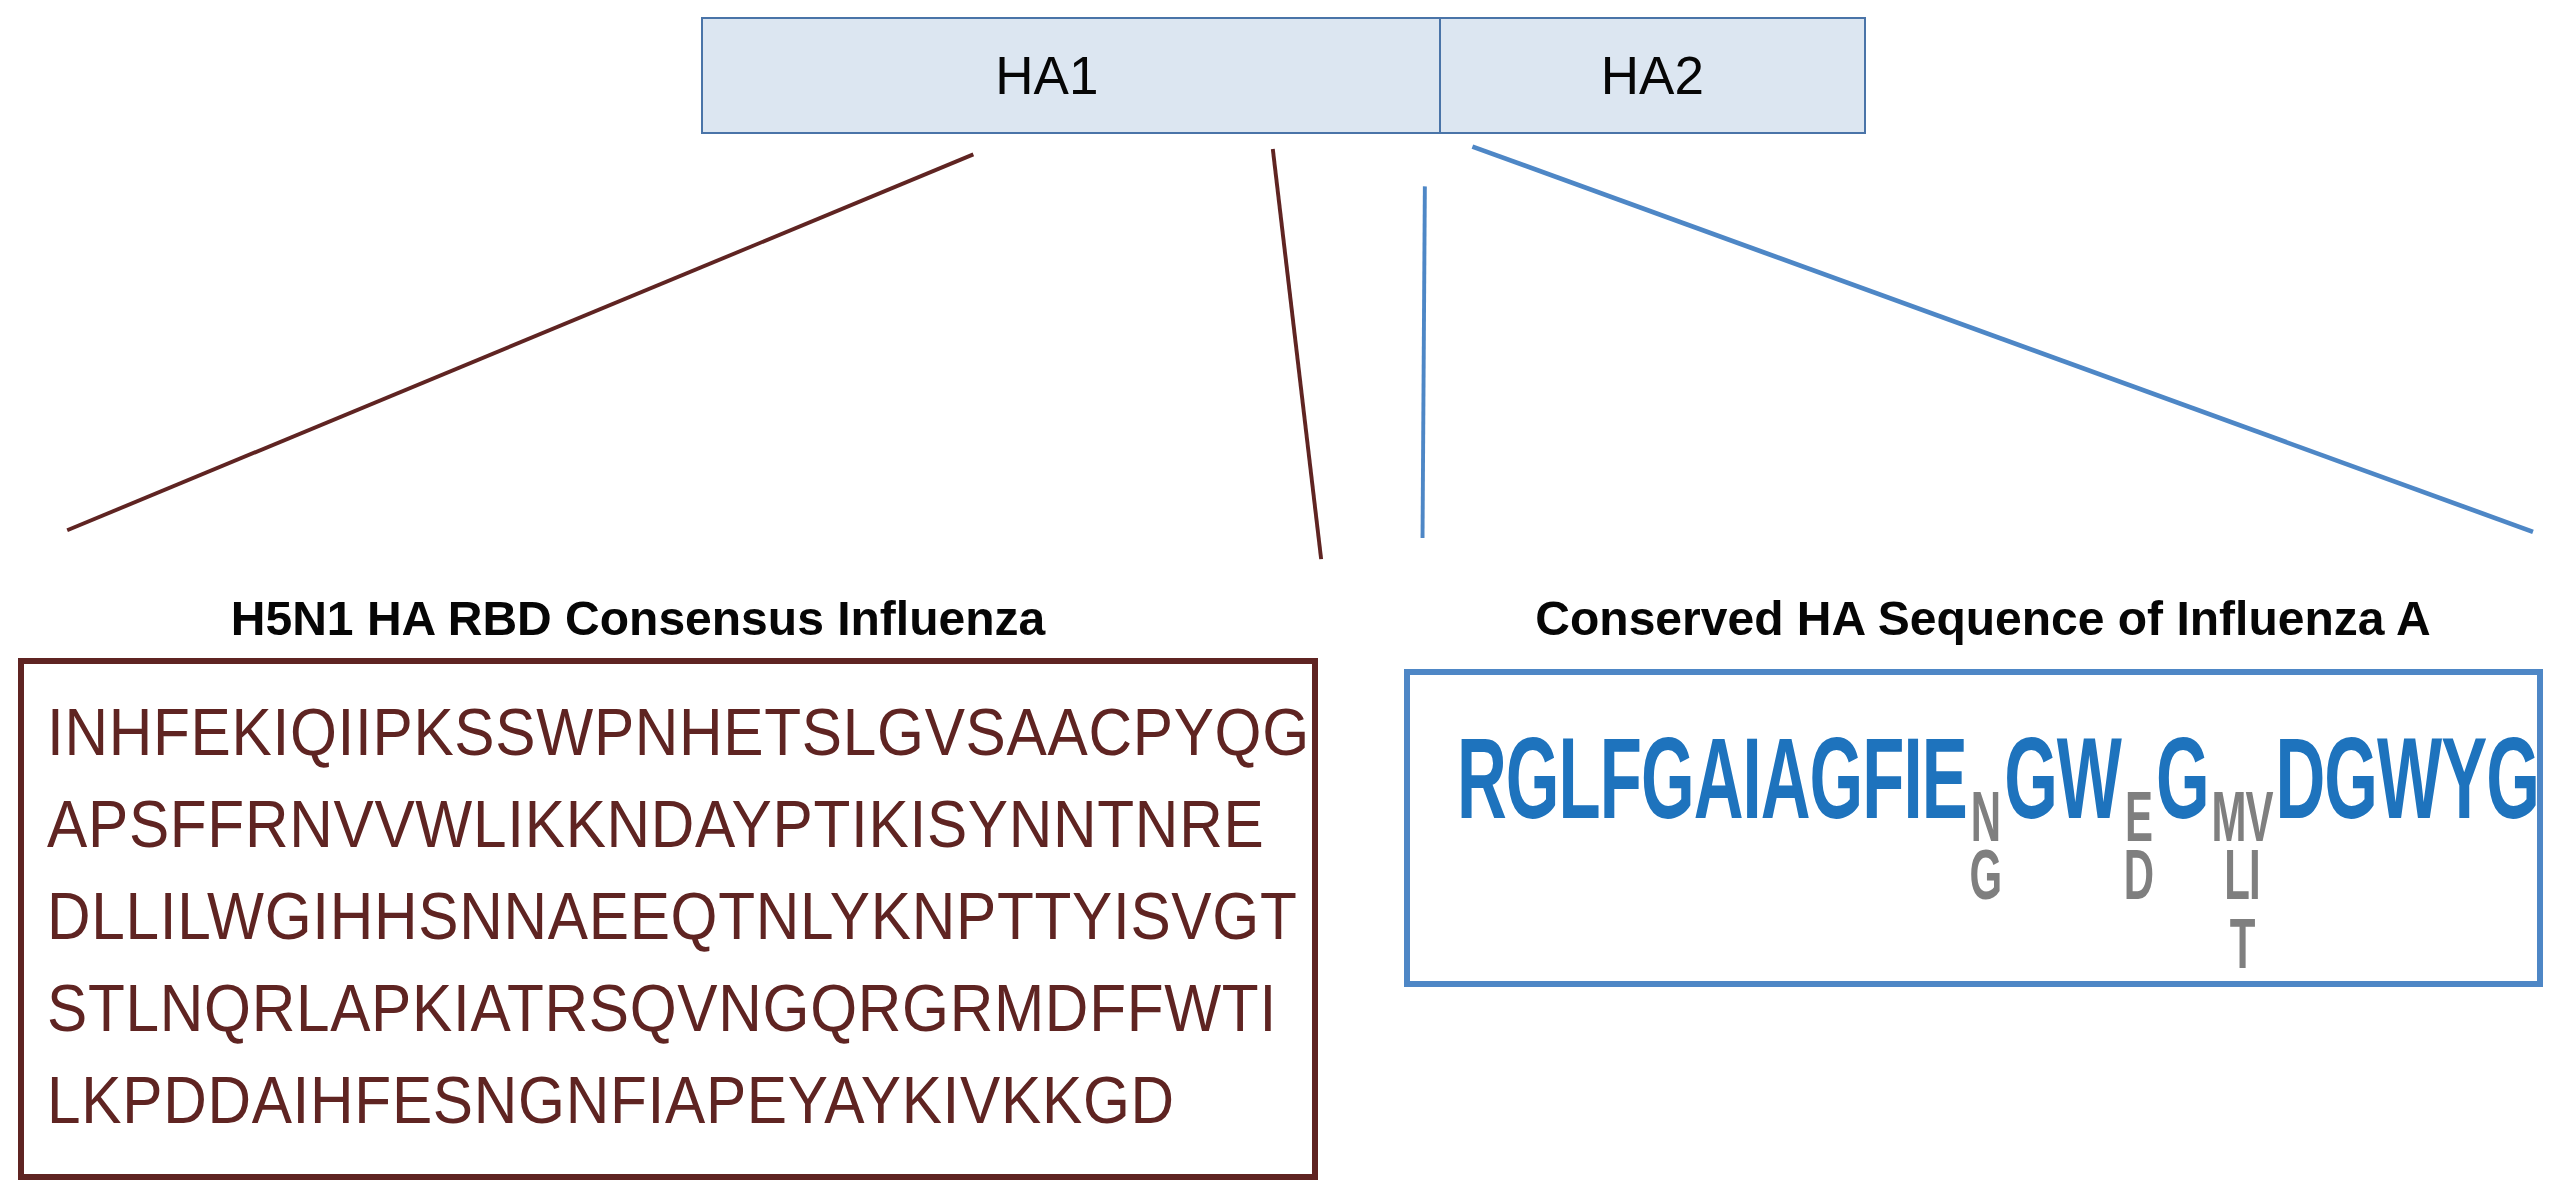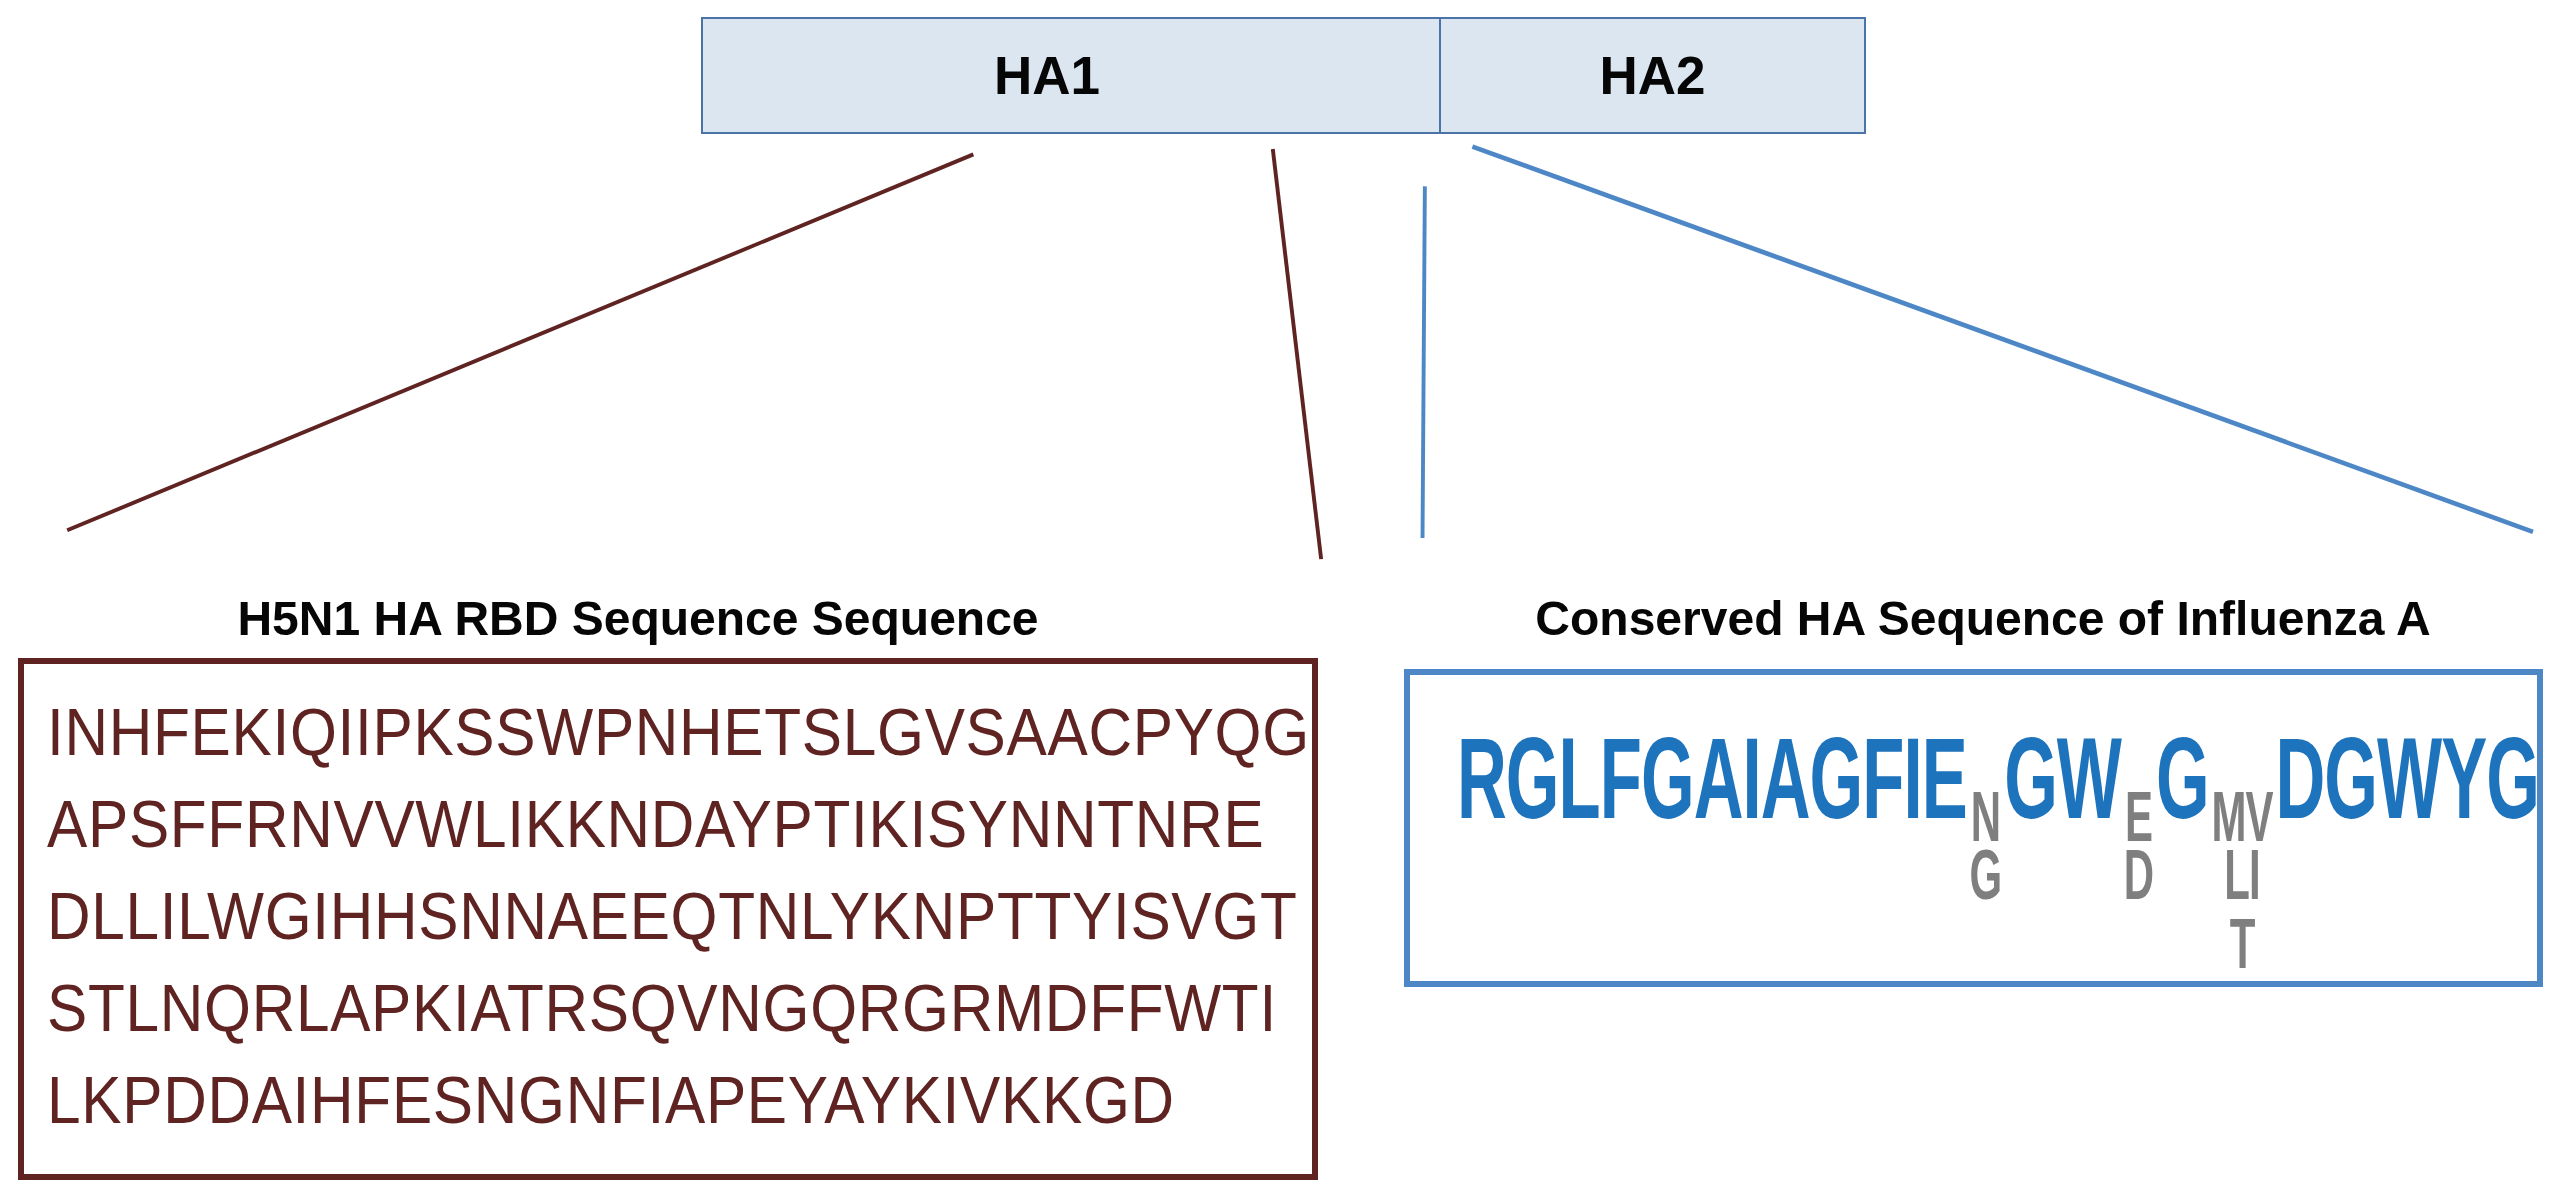--- a/index.html
+++ b/index.html
@@ -23,21 +23,21 @@
   .domain-bar {
     position: absolute;
     left: 701px; top: 17px; width: 1165px; height: 117px;
     background: #dce6f1;
     border: 2.3px solid #4a74a8;
     box-sizing: border-box;
     display: flex;
   }
   .domain-cell {
     display: flex; align-items: center; justify-content: center;
-    font-size: 53px; font-weight: bold; color: #060606;
+    font-size: 53px; font-weight: normal; color: #060606;
     height: 100%;
   }
   .domain-cell.ha1 { width: 61.8%; }
   .domain-cell.ha2 { width: 38.2%; border-left: 2.3px solid #4a74a8; box-sizing: border-box; margin-left: 48px; }
 
   
   svg.connectors { position: absolute; left: 0; top: 0; }
 
   
   .panel-title {
@@ -101,21 +101,21 @@
     <div class="domain-cell ha2">HA2</div>
   </div>
 
   <svg class="connectors" width="2576" height="1190" viewBox="0 0 3303 1526">
     <line x1="1248" y1="198" x2="86" y2="680" stroke-width="5" stroke="#5f2422"></line>
     <line x1="1632" y1="191" x2="1694" y2="717" stroke-width="5" stroke="#5f2422"></line>
     <line x1="1827" y1="239" x2="1824" y2="690" stroke-width="5" stroke="#4e87c6"></line>
     <line x1="1888" y1="188" x2="3248" y2="682" stroke-width="6" stroke="#4e87c6"></line>
   </svg>
 
-  <div class="panel-title left">H5N1 HA RBD Sequence Sequence</div>
+  <div class="panel-title left">H5N1 HA RBD Consensus Influenza</div>
 
   <div class="panel-title right">Conserved HA Sequence of Influenza A</div>
 
   <div class="maroon-box"></div>
   <div class="maroon-seq">
     <div>INHFEKIQIIPKSSWPNHETSLGVSAACPYQG</div>
     <div>APSFFRNVVWLIKKNDAYPTIKISYNNTNRE</div>
     <div>DLLILWGIHHSNNAEEQTNLYKNPTTYISVGT</div>
     <div>STLNQRLAPKIATRSQVNGQRGRMDFFWTI</div>
     <div>LKPDDAIHFESNGNFIAPEYAYKIVKKGD</div>

